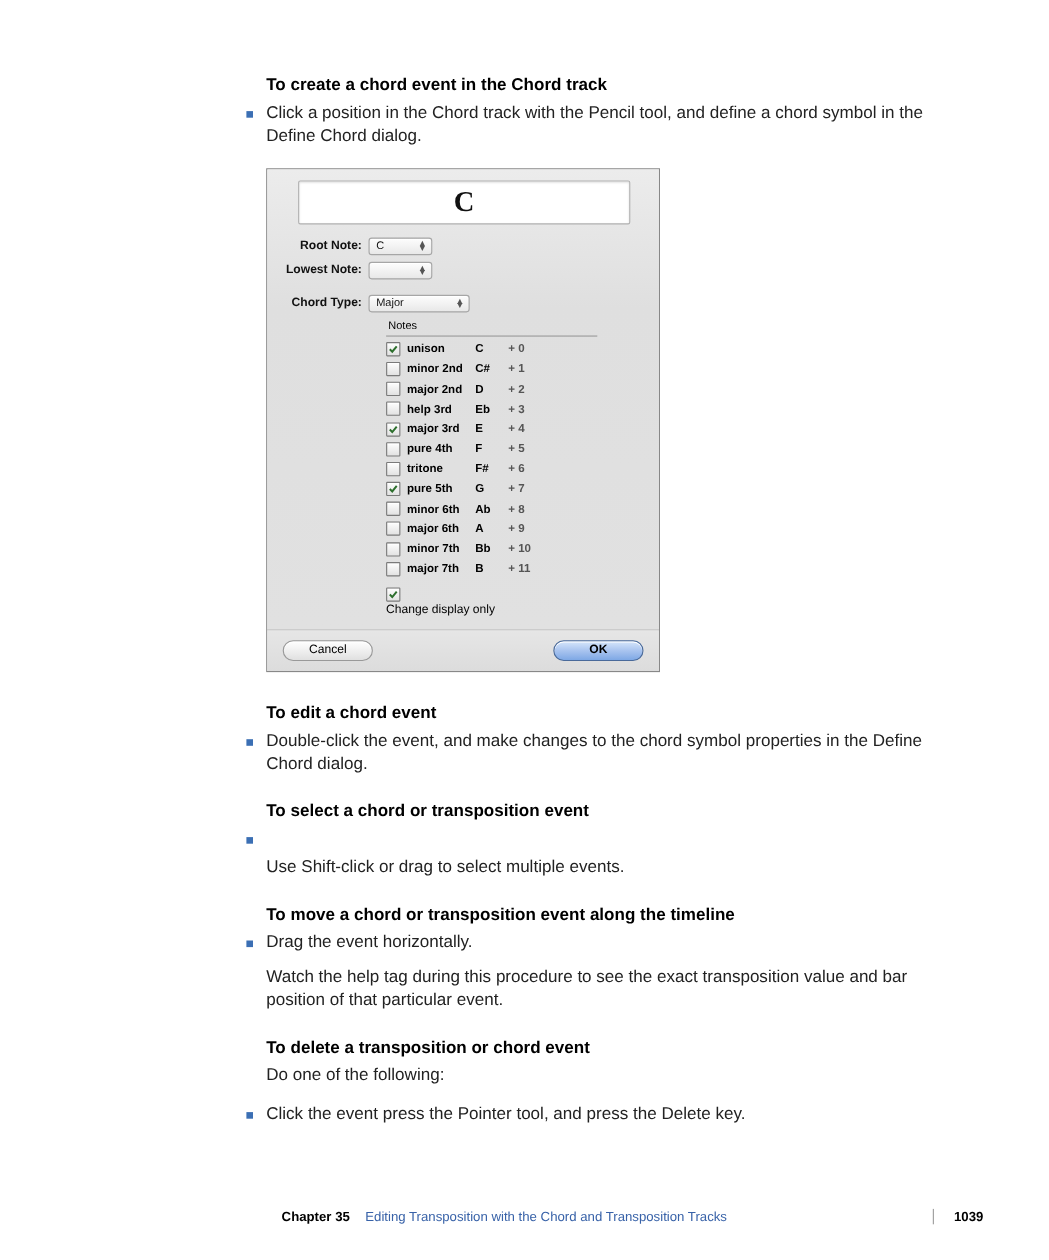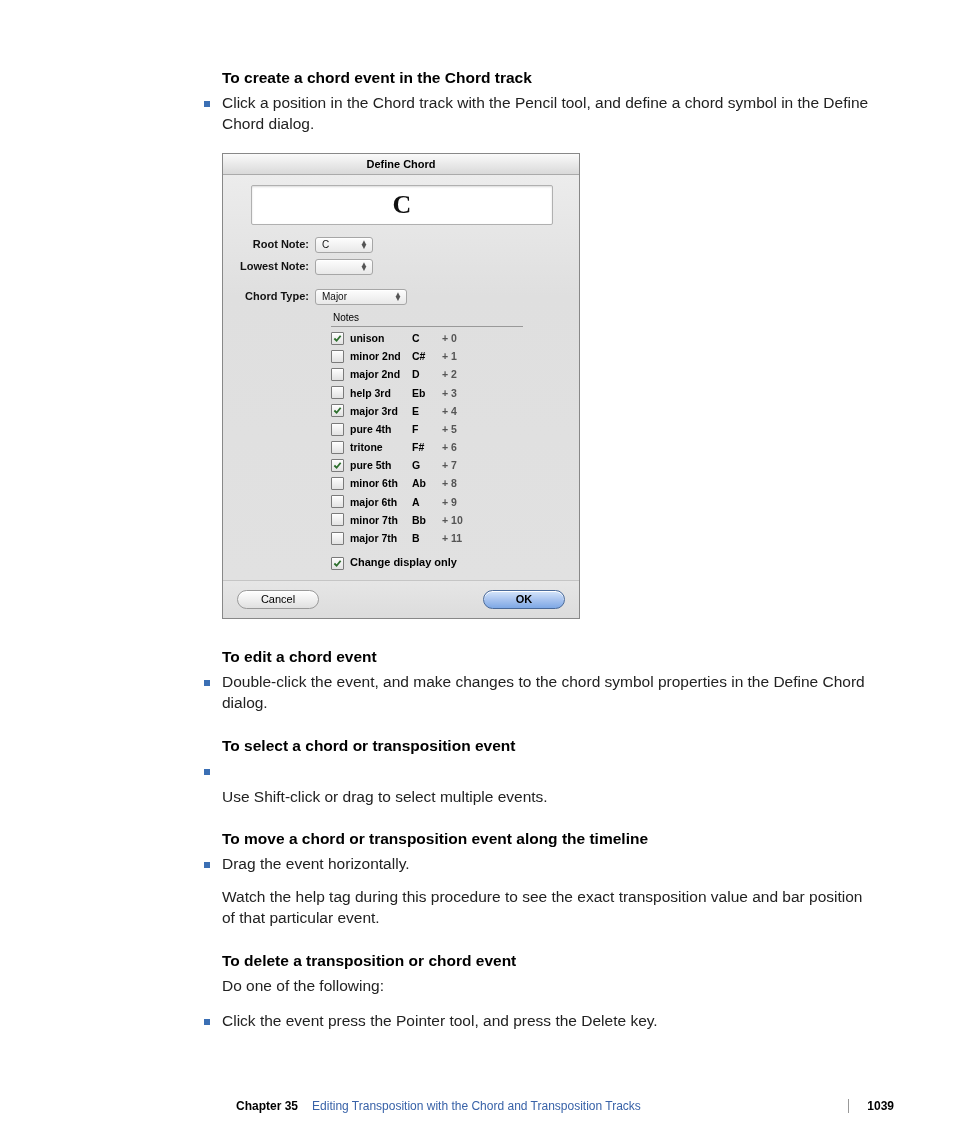--- a/index.html
+++ b/index.html
@@ -6,21 +6,21 @@
     margin: 0;
     padding: 0;
     background: #fff;
     font-family: "Helvetica Neue", Helvetica, Arial, sans-serif;
     color: #222;
   }
   .page {
     width: 954px;
     min-height: 1145px;
     box-sizing: border-box;
-    padding: 68px 60px 30px 40px;
+    padding: 68px 60px 30px 60px;
     position: relative;
   }
   .content {
     margin-left: 182px;
     margin-right: 22px;
     font-size: 15.5px;
     line-height: 1.35;
   }
   .heading {
     font-weight: 600;
@@ -147,24 +147,25 @@
     align-items: center;
     justify-content: center;
     box-shadow: inset 0 1px 0 #fff;
   }
   .cb svg { width: 9px; height: 9px; }
   .note-name { width: 62px; }
   .note-pitch { width: 30px; }
   .note-off { width: 40px; color: #555; }
   .change-display {
     display: flex;
-    align-items: flex-end;
+    align-items: flex-start;
     margin-top: 10px;
-    font-weight: 700;
+    font-weight: 400;
     font-size: 11px;
+    flex-direction: column;
   }
   .dlg-footer {
     border-top: 1px solid #c5c5c5;
     padding: 9px 14px;
     display: flex;
     justify-content: space-between;
     background: linear-gradient(#e6e6e6,#dcdcdc);
   }
   .btn {
     min-width: 56px;
@@ -177,21 +178,21 @@
     box-shadow: 0 1px 0 #fff inset;
   }
   .btn.primary {
     border-color: #4a6a9a;
     background: linear-gradient(#d6e6fb,#a9c4ef 50%,#7ea8e5);
     font-weight: 600;
   }
   .footer {
     position: absolute;
     bottom: 32px;
-    left: 236px;
+    left: 256px;
     right: 60px;
     display: flex;
     align-items: flex-end;
     font-size: 12px;
   }
   .footer .ch {
     font-weight: 700;
     color: #000;
     margin-right: 14px;
   }
@@ -217,21 +218,20 @@
   <div class="content">
 
     <div class="block">
       <div class="heading">To create a chord event in the Chord track</div>
       <div class="bullet-row">
         <div class="sq"></div>
         <div>Click a position in the Chord track with the Pencil tool, and define a chord symbol in the Define Chord dialog.</div>
       </div>
 
       <div class="fig">
-        <div class="dlg-titlebar">Define Chord</div>
         <div class="dlg-body">
           <div class="chord-display">C</div>
 
           <div class="form-row">
             <span class="lbl">Root Note:</span>
             <span class="dd" style="width:46px">
               <span>C</span>
               <span class="arrows">
                   <span>▲</span>
                   <span>▼</span>

